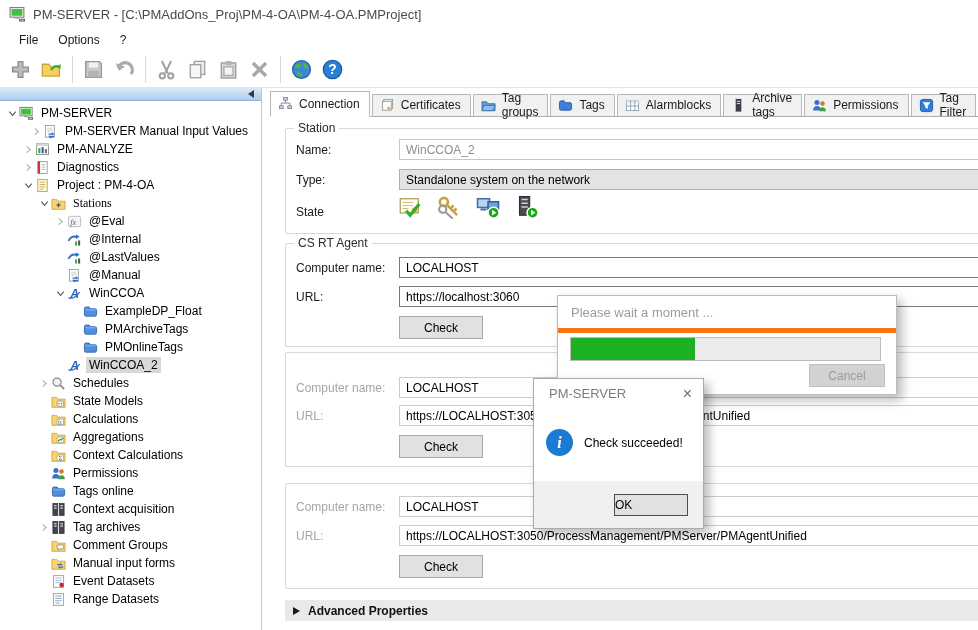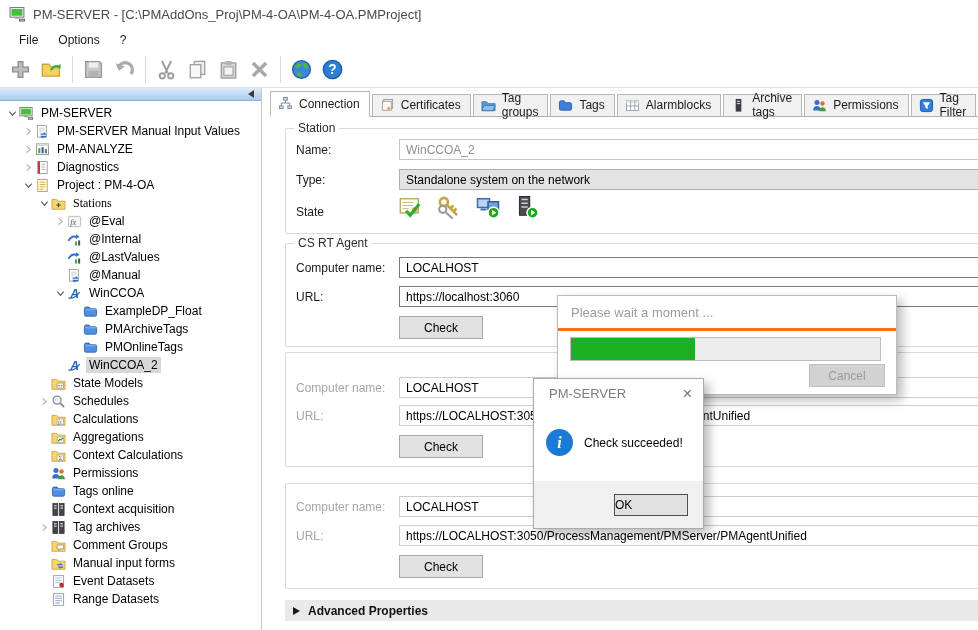--- a/index.html
+++ b/index.html
@@ -49,21 +49,21 @@
   .btn{position:absolute;left:113px;width:82px;height:21px;background:#e1e1e1;border:1px solid #a7a7a7;
        display:flex;align-items:center;justify-content:center;color:#000;}
   .state-icons{position:absolute;left:112px;display:flex;gap:15px;}
   .state-icons svg{width:24px;height:24px;}
   .advbar{position:absolute;left:285px;top:600px;width:688px;height:21px;background:#e9e9e9;
           display:flex;align-items:center;gap:8px;padding-left:8px;font-weight:bold;color:#111;}
   .advbar .tri-r{width:0;height:0;border-left:7px solid #1a1a1a;border-top:4px solid transparent;border-bottom:4px solid transparent;}
   
   .wait-dialog{position:absolute;left:557px;top:295px;width:338px;height:98px;background:#fff;
                border:1px solid #bcbcbc;box-shadow:5px 5px 10px rgba(0,0,0,.28);z-index:10;}
-  .wd-title{color:#9b9b9b;font-size:13px;padding:9px 13px 8px;border-bottom:3px solid #f97316;}
+  .wd-title{color:#9b9b9b;font-size:13px;padding:9px 13px 8px;border-bottom:5px solid #f97316;}
   .wd-progress{position:absolute;left:12px;right:15px;top:41px;height:22px;border:1px solid #bdbdbd;background:#ececec;}
   .wd-fill{height:100%;background:#1cb022;}
   .wd-cancel{position:absolute;right:11px;bottom:7px;width:74px;height:21px;background:#d2d2d2;
              border:1px solid #c0c0c0;color:#9a9a9a;display:flex;align-items:center;justify-content:center;}
   
   .msg-dialog{position:absolute;left:533px;top:378px;width:169px;height:149px;background:#fff;
               border:1px solid #ababab;box-shadow:5px 5px 10px rgba(0,0,0,.28);z-index:20;display:flex;flex-direction:column;}
   .md-title{display:flex;justify-content:space-between;align-items:center;padding:7px 11px 3px 15px;color:#7c7c7c;font-size:13px;}
   .md-x{color:#6e6e6e;font-size:16px;line-height:12px;}
   .md-body{flex:1;display:flex;align-items:center;gap:11px;padding:0 6px 0 12px;}
@@ -184,21 +184,21 @@
             <svg viewBox="0 0 16 16" xmlns="http://www.w3.org/2000/svg">
               <rect x="1" y="1.5" width="13" height="9" fill="#fff" stroke="#777"></rect>
               <rect x="2.3" y="2.8" width="10.4" height="6.4" fill="#45c03e"></rect>
               <rect x="5.5" y="10.5" width="4" height="1.4" fill="#999"></rect>
               <rect x="9.5" y="12" width="5.5" height="2.6" fill="#5a5a5a"></rect>
               <rect x="10.4" y="12.8" width="3.7" height="1" fill="#a9dca9"></rect>
             </svg>
           </span>
           <span class="tlabel">PM-SERVER</span>
         </div>
-        <div class="trow" style="padding-left: 21px;">
+        <div class="trow" style="padding-left: 29px;">
           <span class="arrow">
             <svg viewBox="0 0 10 10">
               <path d="M3 1.5l4 3.5-4 3.5" fill="none" stroke="#b2b2b2" stroke-width="1.3"></path>
             </svg>
           </span>
           <span class="ticon">
             <svg viewBox="0 0 16 16" xmlns="http://www.w3.org/2000/svg">
               <rect x="2.5" y="1.5" width="9.5" height="12.5" fill="#fff" stroke="#8a8a8a" stroke-width="0.8"></rect>
               <path d="M4.5 4.5h5.5M4.5 6.5h5.5M4.5 8.5h3" stroke="#bbb" stroke-width="0.8"></path>
               <path d="M6 10.8h5l-1.7-1.6M12 13.3H7l1.7 1.6" stroke="#2f6fd0" stroke-width="1.4" fill="none"></path>
@@ -363,44 +363,44 @@
           <span class="arrow"></span>
           <span class="ticon">
             <svg viewBox="0 0 16 16" xmlns="http://www.w3.org/2000/svg">
               <text x="3.5" y="13" font-size="13" font-weight="bold" font-style="italic" fill="#2468c0" font-family="sans-serif">A</text>
               <path d="M1.5 12.5Q7 15 13.5 6.5" stroke="#2468c0" stroke-width="1.3" fill="none"></path>
             </svg>
           </span>
           <span class="tlabel sel">WinCCOA_2</span>
         </div>
         <div class="trow" style="padding-left: 37px;">
+          <span class="arrow">
+            <svg viewBox="0 0 10 10">
+              <path d="M3 1.5l4 3.5-4 3.5" fill="none" stroke="#b2b2b2" stroke-width="1.3"></path>
+            </svg>
+          </span>
+          <span class="ticon">
+            <svg viewBox="0 0 16 16" xmlns="http://www.w3.org/2000/svg">
+              <circle cx="6.5" cy="6.5" r="4.3" fill="#eaf2fa" stroke="#8a8a8a" stroke-width="1.3"></circle>
+              <path d="M9.8 9.8l4.2 4.2" stroke="#8a8a8a" stroke-width="2"></path>
+            </svg>
+          </span>
+          <span class="tlabel">Schedules</span>
+        </div>
+        <div class="trow" style="padding-left: 37px;">
           <span class="arrow"></span>
           <span class="ticon">
             <svg viewBox="0 0 16 16" xmlns="http://www.w3.org/2000/svg">
               <path d="M1 3.6h5l1.5 1.9H15v8.7H1z" fill="#f9d36b" stroke="#bf9a3e" stroke-width="0.8"></path>
               <rect x="6.5" y="7.5" width="7" height="5.5" rx="1" fill="#fff" stroke="#888" stroke-width="0.8"></rect>
               <circle cx="8.6" cy="10.2" r="0.9" fill="#888"></circle>
               <circle cx="11.4" cy="10.2" r="0.9" fill="#888"></circle>
             </svg>
           </span>
           <span class="tlabel">State Models</span>
-        </div>
-        <div class="trow" style="padding-left: 37px;">
-          <span class="arrow">
-            <svg viewBox="0 0 10 10">
-              <path d="M3 1.5l4 3.5-4 3.5" fill="none" stroke="#b2b2b2" stroke-width="1.3"></path>
-            </svg>
-          </span>
-          <span class="ticon">
-            <svg viewBox="0 0 16 16" xmlns="http://www.w3.org/2000/svg">
-              <circle cx="6.5" cy="6.5" r="4.3" fill="#eaf2fa" stroke="#8a8a8a" stroke-width="1.3"></circle>
-              <path d="M9.8 9.8l4.2 4.2" stroke="#8a8a8a" stroke-width="2"></path>
-            </svg>
-          </span>
-          <span class="tlabel">Schedules</span>
         </div>
         <div class="trow" style="padding-left: 37px;">
           <span class="arrow"></span>
           <span class="ticon">
             <svg viewBox="0 0 16 16" xmlns="http://www.w3.org/2000/svg">
               <path d="M1 3.6h5l1.5 1.9H15v8.7H1z" fill="#f9d36b" stroke="#bf9a3e" stroke-width="0.8"></path>
               <rect x="6.5" y="7.5" width="7" height="5.8" fill="#fff" stroke="#999" stroke-width="0.7"></rect>
               <text x="7.5" y="12.6" font-size="5.5" font-style="italic" fill="#2c5ea8" font-family="serif">fx</text>
             </svg>
           </span>

